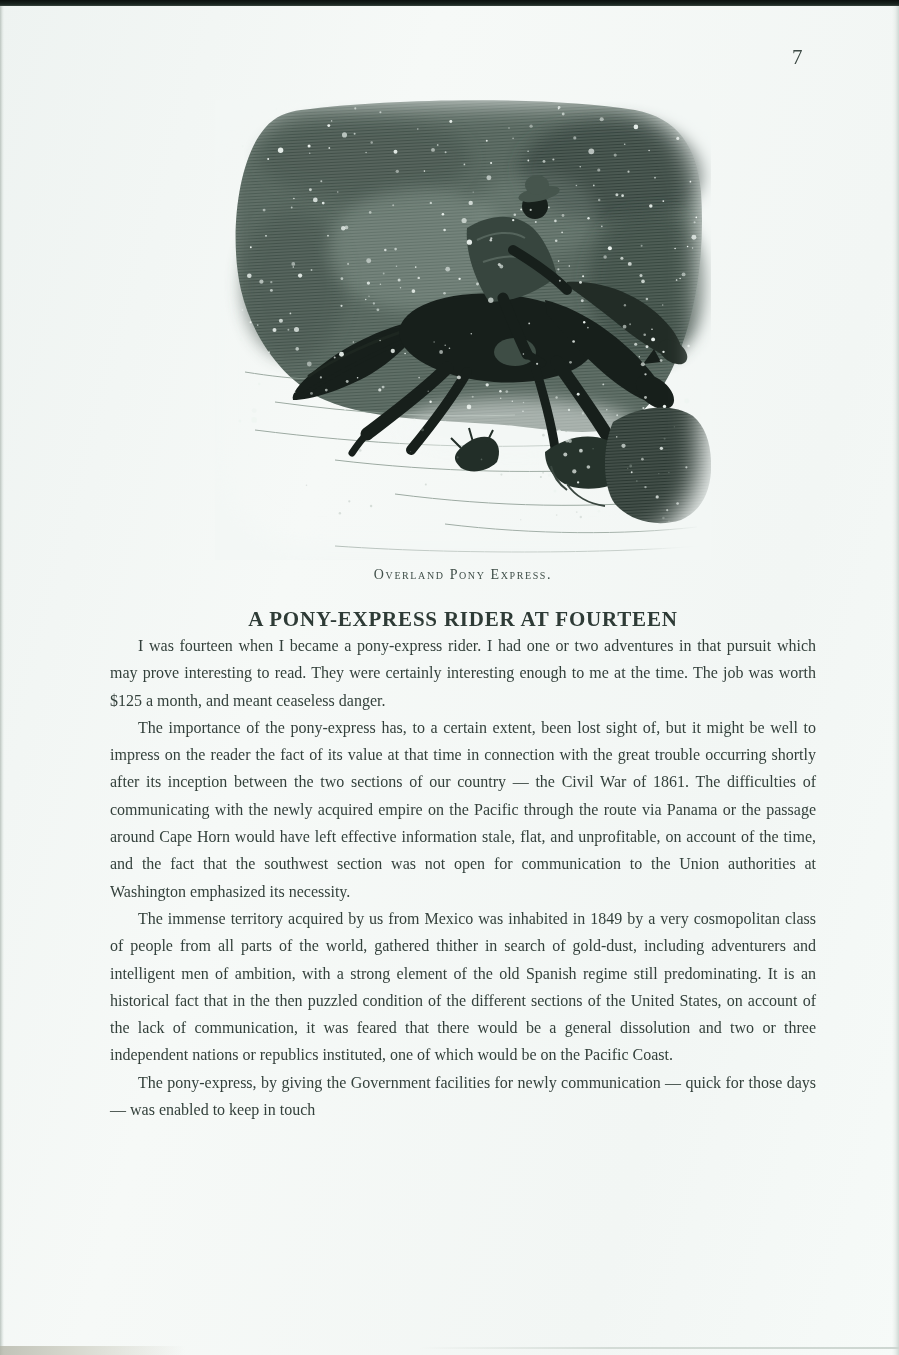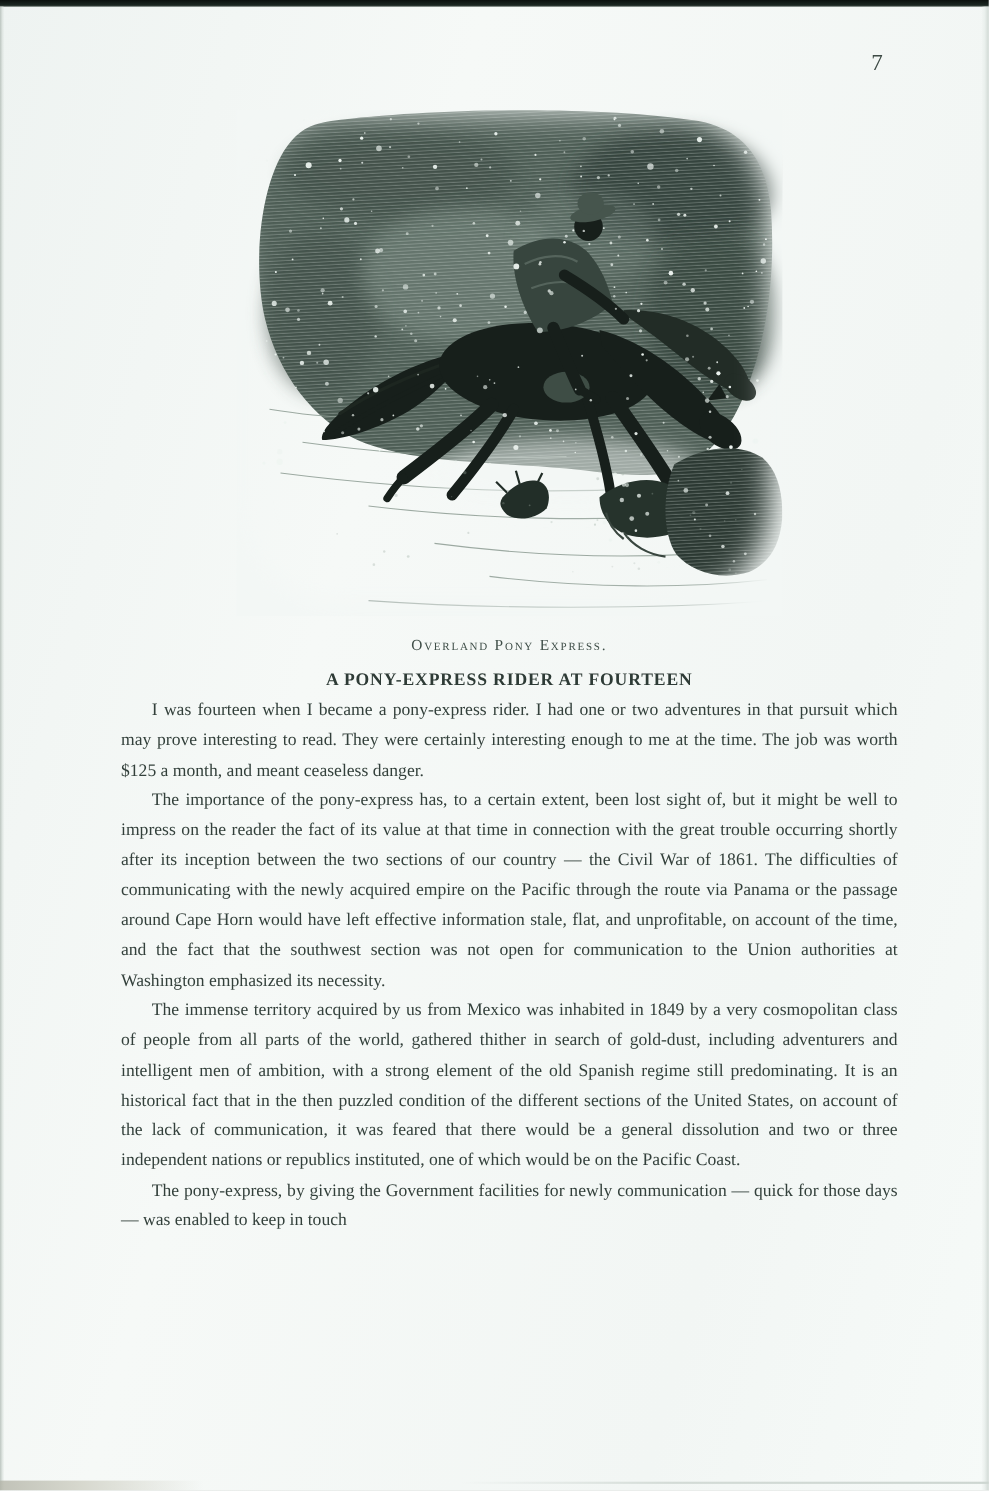--- a/index.html
+++ b/index.html
@@ -40,31 +40,31 @@
     background: linear-gradient(90deg, rgba(210,216,212,0) 0%, #d3dbd6 40%, #cdd6d1 100%);
   }
   .page-number {
     position: absolute; top: 44px; left: 792px;
     font-size: 21px; line-height: 26px; color: #3d4a45;
   }
   .illustration {
     position: absolute; top: 100px; left: 215px; width: 496px; margin: 0;
   }
   .caption {
-    margin-top: 15px;
+    margin-top: 3px;
     text-align: center;
     font-variant: small-caps;
     font-size: 14px;
     letter-spacing: 1.6px;
     color: #3f4e48;
   }
   .heading {
     position: absolute; top: 605px; left: 100px; width: 726px; margin: 0;
     text-align: center;
-    font-size: 16px; font-weight: bold; letter-spacing: .8px;
+    font-size: 21px; font-weight: bold; letter-spacing: .8px;
     line-height: 28px; color: #2e3b36;
   }
   .body-text {
     position: absolute; top: 632px; left: 110px; width: 706px;
     font-size: 16px; line-height: 27.3px;
     text-align: justify;
     color: #33403b;
   }
   .body-text p { margin: 0; text-indent: 28px; }
 </style>

